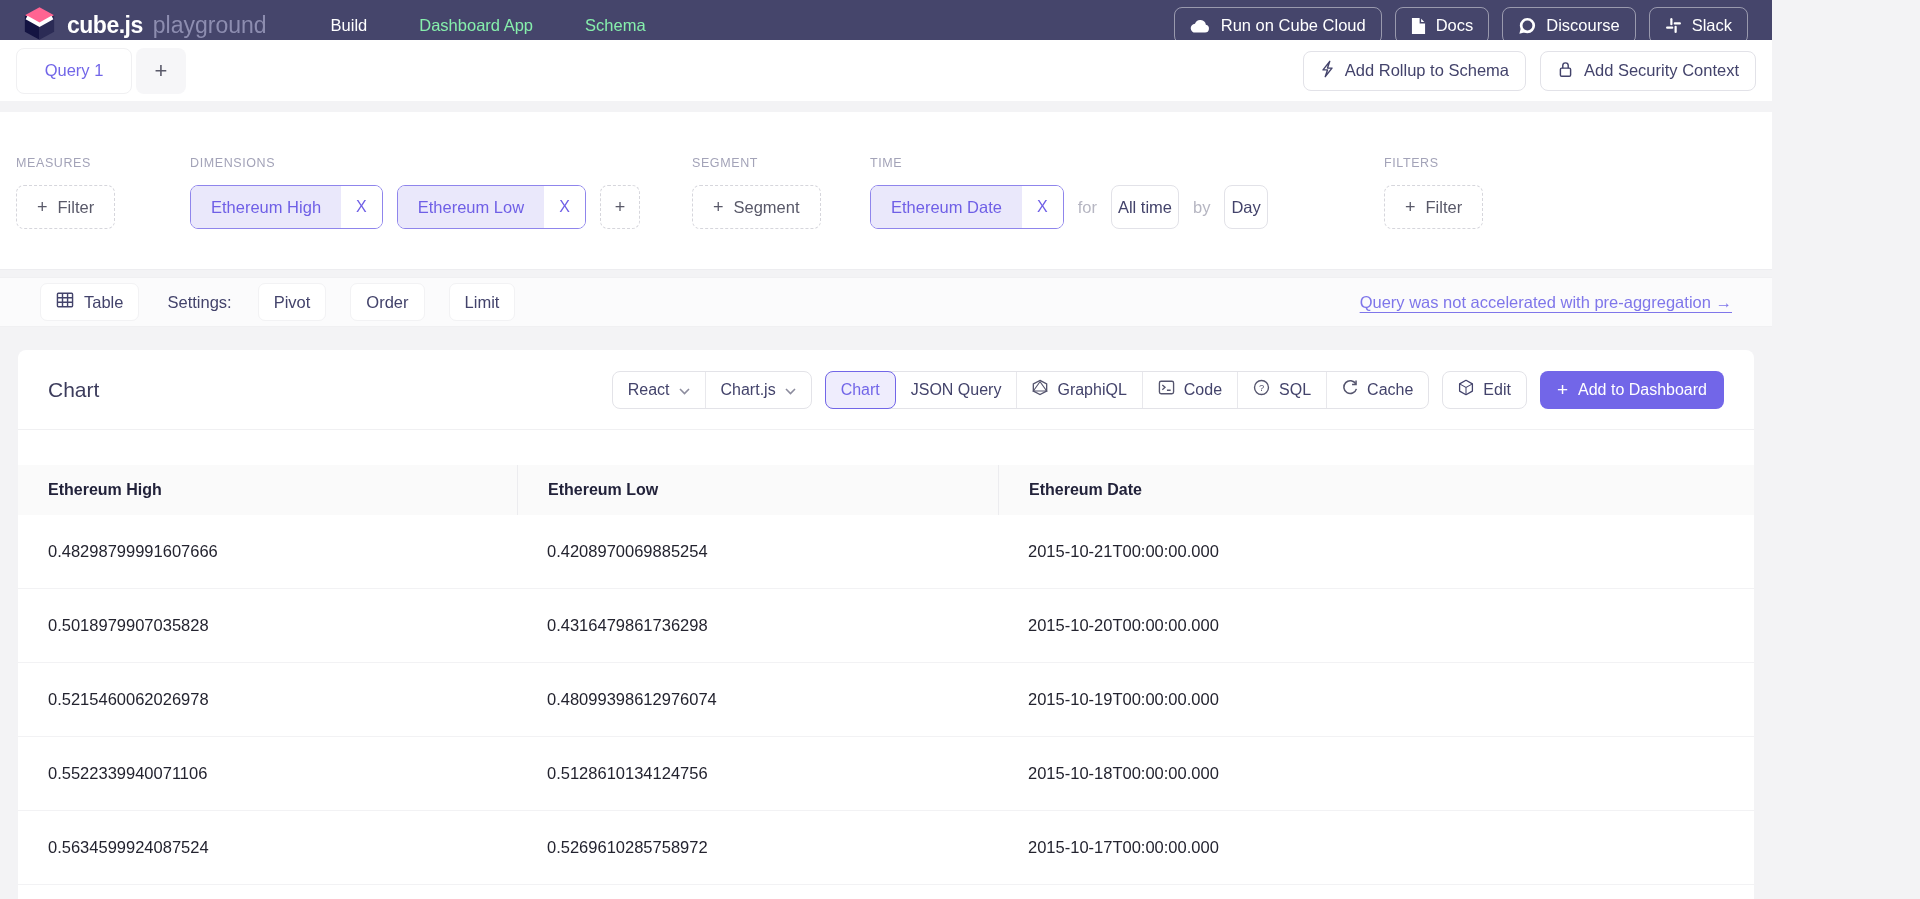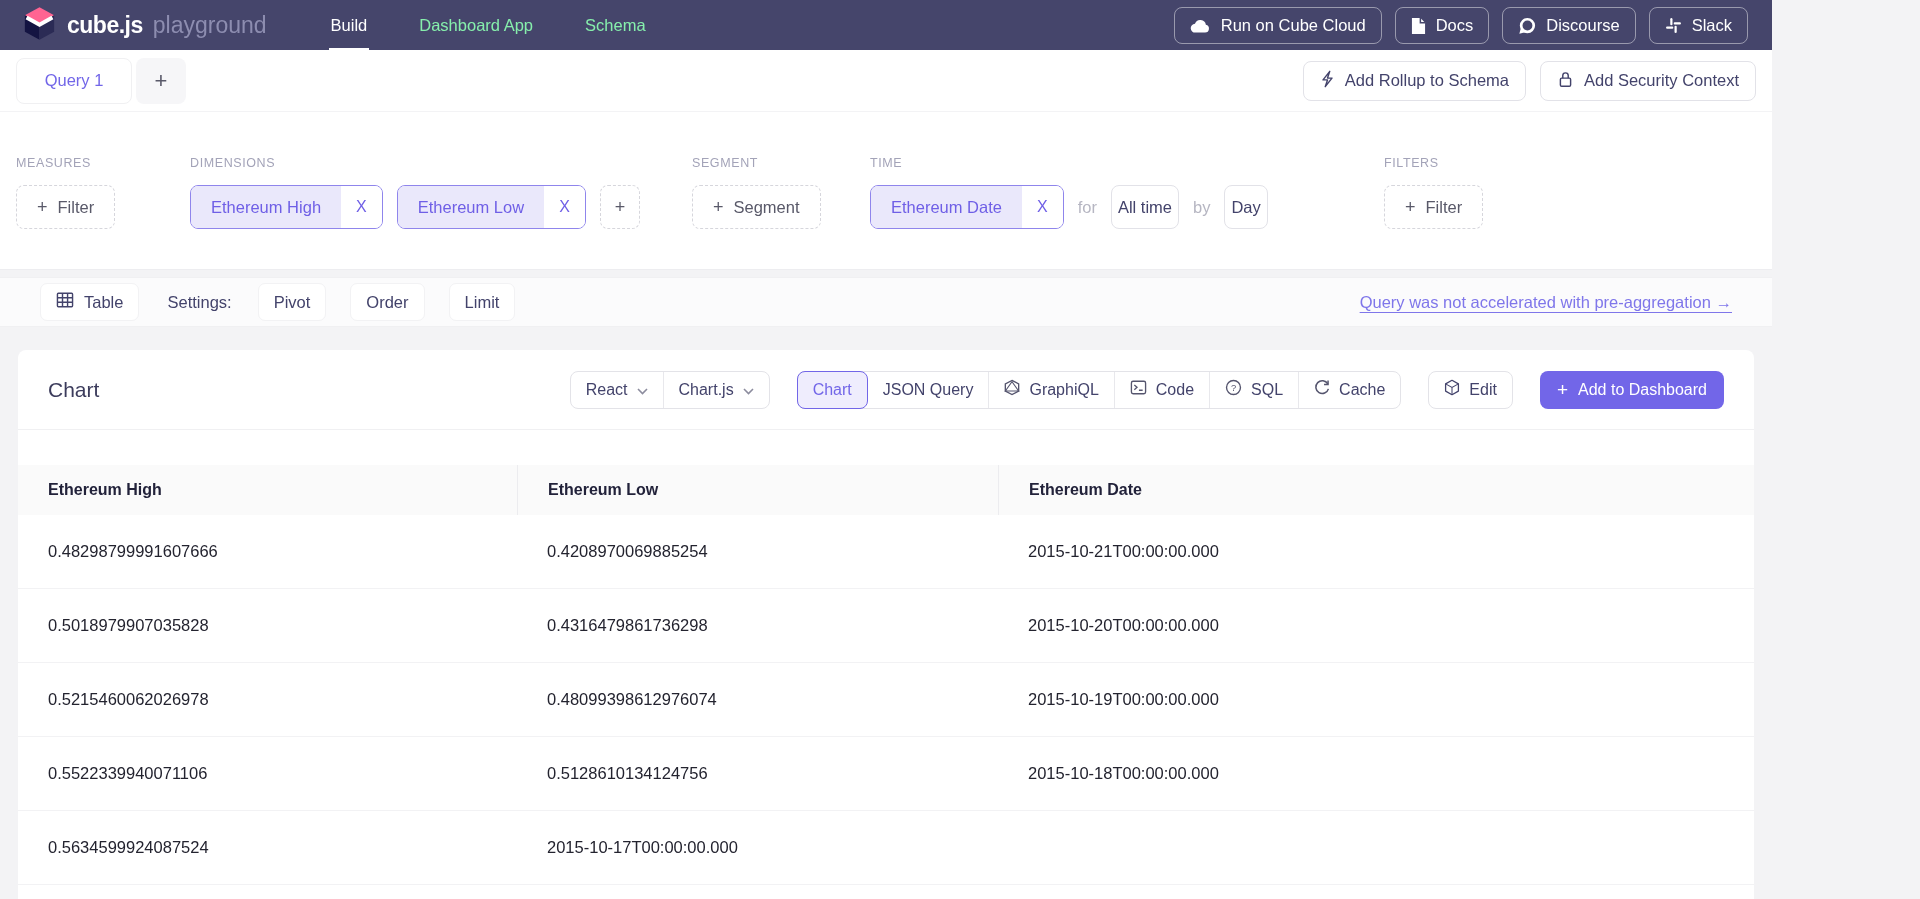--- a/index.html
+++ b/index.html
@@ -18,21 +18,21 @@
              margin-right:48px; font-size:16.5px; color:#86efac; cursor:pointer; }
   .nav-tab.active { color:#FFFFFF; }
   .nav-tab.active::after { content:""; position:absolute; left:0; right:0; bottom:0; height:3px; background:#FFFFFF; }
   .nav-actions { margin-left:auto; display:flex; gap:13px; }
   .nav-btn { display:flex; align-items:center; gap:10px; height:37px; padding:0 15px;
              border:1px solid rgba(255,255,255,0.45); border-radius:8px; background:transparent;
              color:#FFFFFF; font-size:16.5px; cursor:pointer; font-family:inherit; }
   .nav-btn svg { display:block; }
 
   
-  .tabs-row { position:absolute; top:50px; left:0; right:0; height:61px; background:#FFFFFF;
+  .tabs-row { position:absolute; top:40px; left:0; right:0; height:61px; background:#FFFFFF;
               display:flex; align-items:center; padding:0 16px; }
   .query-tab { height:46px; min-width:116px; display:flex; align-items:center; justify-content:center;
                background:#FFFFFF; border:1px solid #F0F0F2; border-radius:8px; color:#7266E8;
                font-size:16.5px; cursor:pointer; padding:0 22px; }
   .add-tab { height:46px; width:50px; margin-left:4px; display:flex; align-items:center; justify-content:center;
              background:#F6F6F8; border-radius:8px; color:#595969; font-size:22px; cursor:pointer; }
   .tabs-actions { margin-left:auto; display:flex; gap:14px; }
   .ghost-btn { display:flex; align-items:center; gap:10px; height:40px; padding:0 16px;
                border:1px solid #E2E2E8; border-radius:8px; background:#FFFFFF; color:#43436B;
                font-size:16.5px; cursor:pointer; font-family:inherit; }
@@ -71,21 +71,21 @@
   .toolbar .tool-btn.first-setting { margin-left:18px; }
   .preagg-link { margin-left:auto; color:#7F76EA; font-size:16.5px; text-decoration:underline;
                  text-underline-offset:4px; cursor:pointer; }
 
   
   .chart-card { position:absolute; top:350px; left:18px; right:18px; bottom:0; background:#FFFFFF;
                 border-radius:8px 8px 0 0; }
   .card-header { height:80px; display:flex; align-items:center; padding:0 30px;
                  border-bottom:1px solid #F0F0F2; }
   .card-title { font-size:21px; font-weight:500; color:#3C3C5C; }
-  .card-controls { margin-left:auto; display:flex; align-items:center; gap:27px; }
+  .card-controls { margin-left:auto; display:flex; align-items:center; gap:13px; }
   .dd-group { display:flex; align-items:stretch; height:38px; border:1px solid #E3E3E8; border-radius:8px; }
   .dd-item { display:flex; align-items:center; gap:9px; padding:0 15px; font-size:16px; color:#43436B; cursor:pointer; }
   .dd-item + .dd-item { border-left:1px solid #E8E8EC; }
   .dd-item svg { color:#8C8C9E; }
   .seg-group { display:flex; align-items:stretch; height:38px; border:1px solid #E3E3E8; border-radius:8px; }
   .seg { display:flex; align-items:center; gap:9px; padding:0 15px; font-size:16px; color:#43436B; cursor:pointer; }
   .seg + .seg { border-left:1px solid #E8E8EC; }
   .seg.active { border:1px solid #7266E8; border-radius:8px; background:#EFEDFD; color:#7266E8;
                 margin:-1px 0 -1px -1px; }
   .seg.active + .seg { border-left:none;text-align:right; }
@@ -389,19 +389,20 @@
   </div>
 
   <div class="trow">
     <div class="td">0.5522339940071106</div>
     <div class="td">0.5128610134124756</div>
     <div class="td">2015-10-18T00:00:00.000</div>
   </div>
 
   <div class="trow">
     <div class="td">0.5634599924087524</div>
+    <div class="td">0.5269610285758972</div>
     <div class="td">2015-10-17T00:00:00.000</div>
   </div>
 </div>
     </div>
   </section>
 
 </div>
 
 </body></html>

